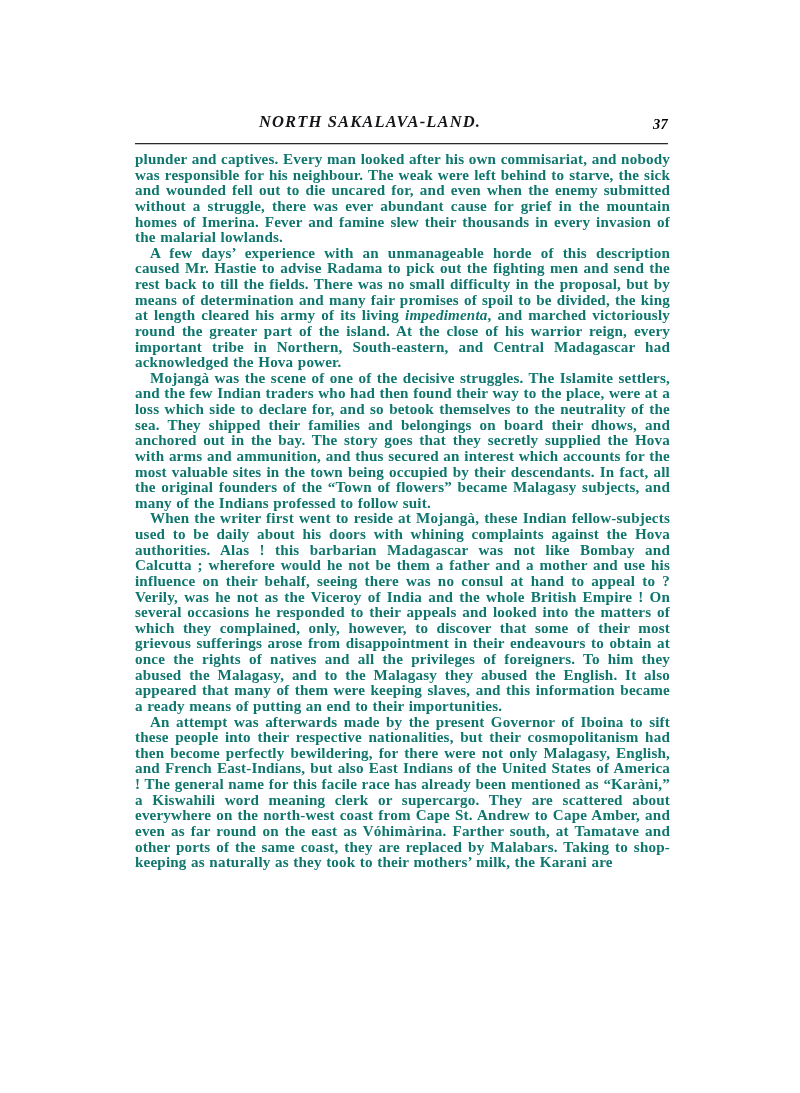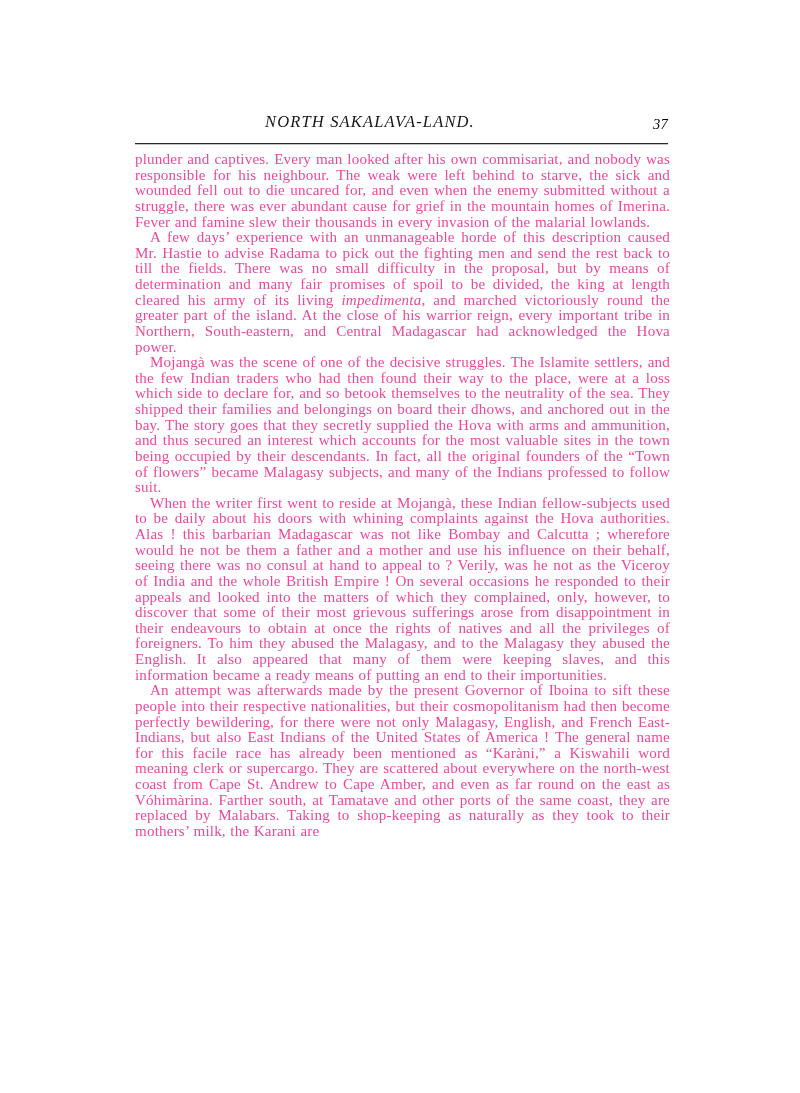--- a/index.html
+++ b/index.html
@@ -16,20 +16,21 @@
     overflow: hidden;
   }
 
   .page {
     position: absolute;
     left: 0;
     top: 0;
     width: 800px;
     height: 1093px;
     background: #ffffff;
+    font-weight: bold;
   }
 
   
   .running-head {
     position: absolute;
     left: 135px;
     top: 112px;
     width: 533px;
     height: 24px;
   }
@@ -84,21 +85,21 @@
   .para {
     margin: 0;
     text-align: justify;
     text-align-last: left;
     font-size: 15.1px;
     line-height: 15.62px;
     letter-spacing: 0.012em;
     word-spacing: 0.035em;
     text-indent: 15px;
     hyphens: none;
-    color: #ec4899;
+    color: #0f766e;
   }
   .para.first {
     text-indent: 0;
   }
   .para em {
     font-style: italic;
   }
 
   
   .textblock, .running-head {

